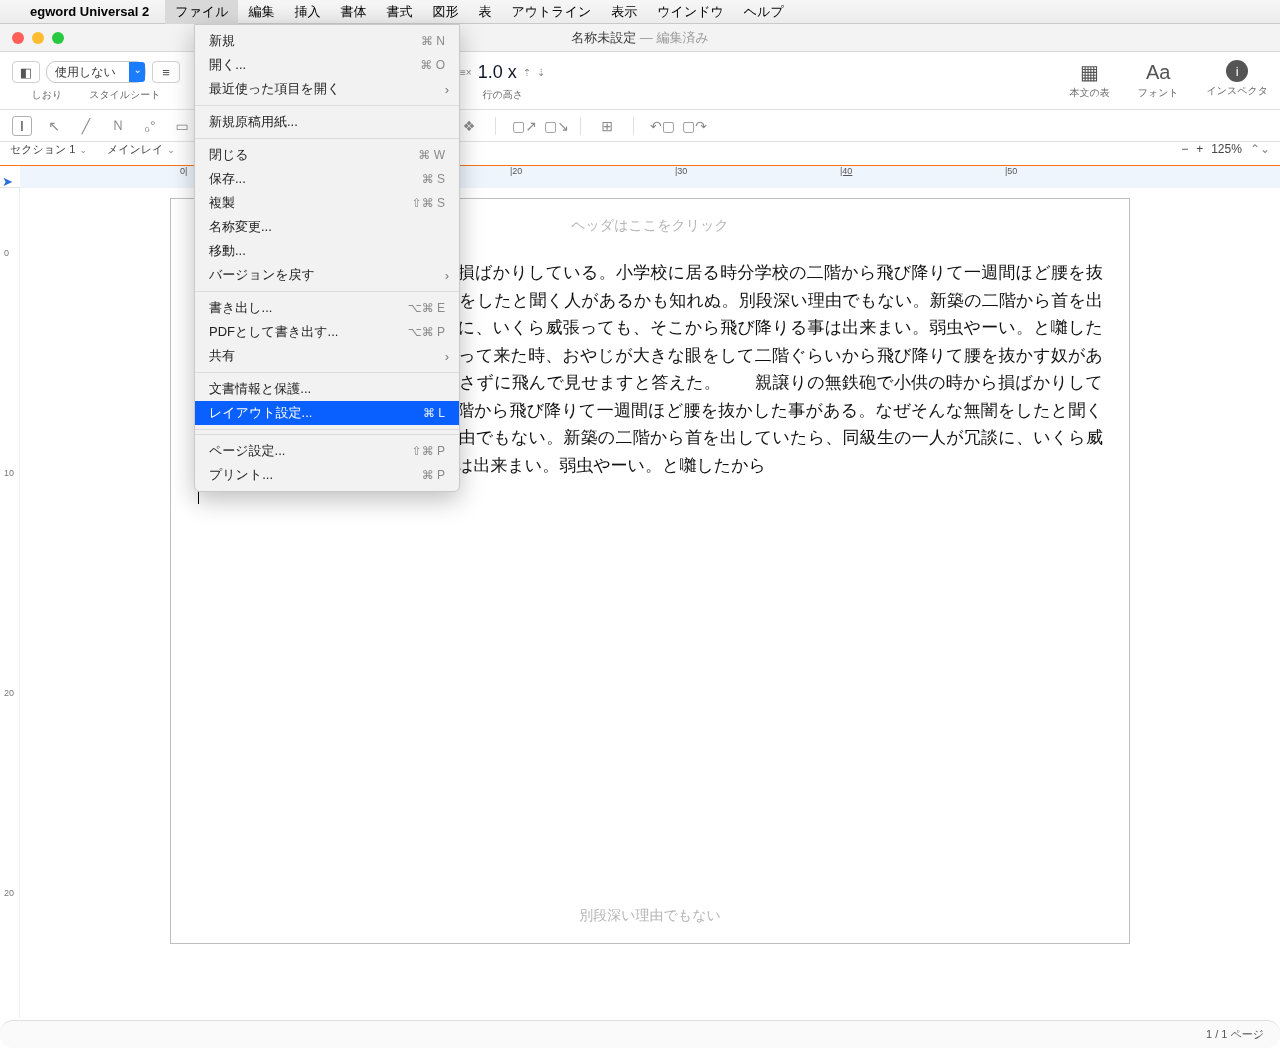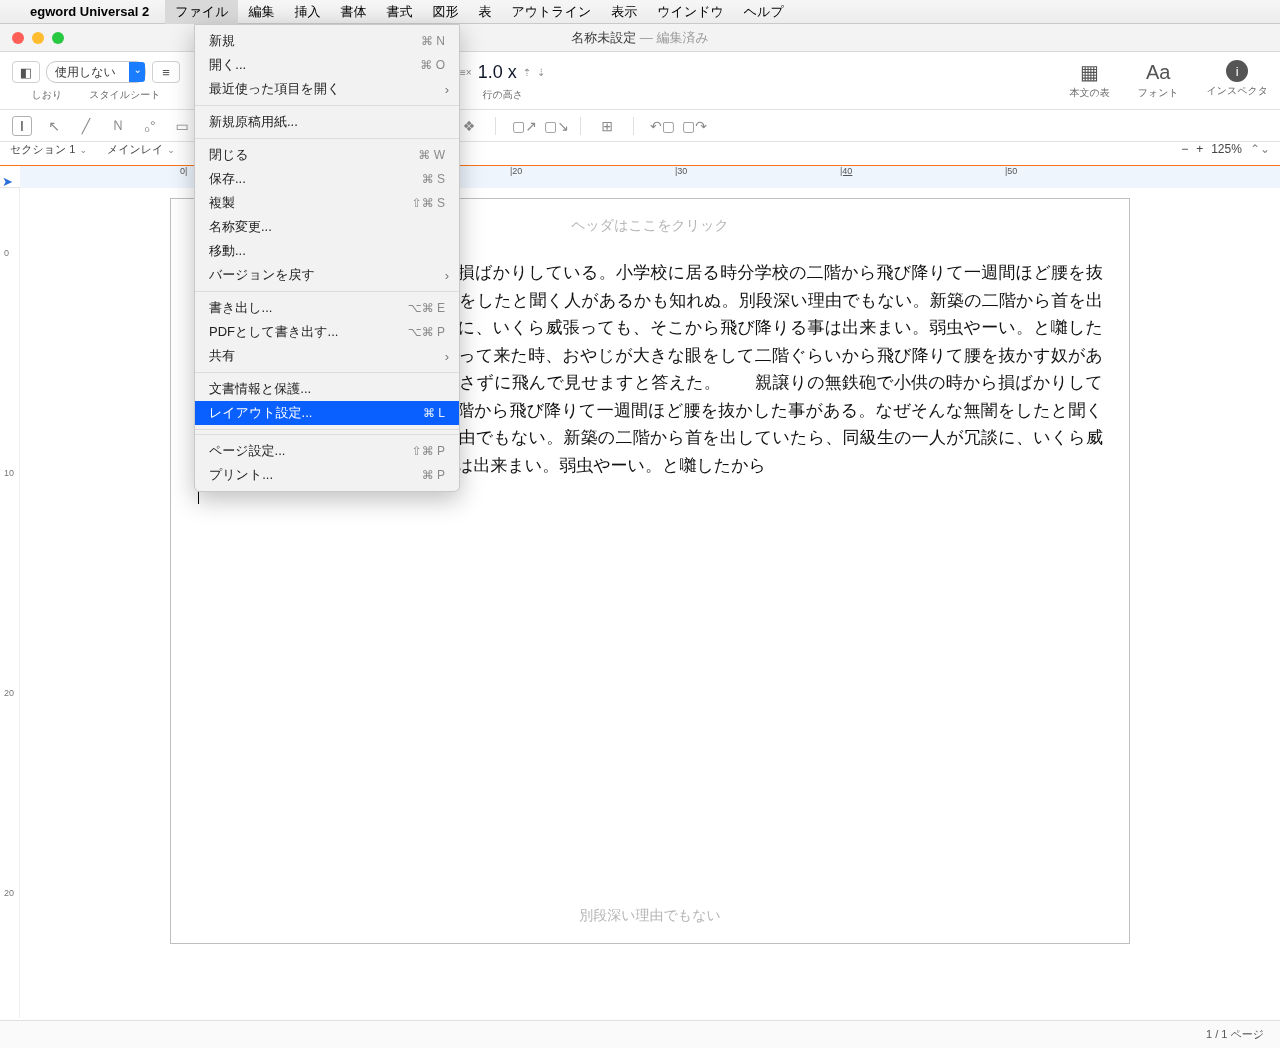--- a/index.html
+++ b/index.html
@@ -39,21 +39,21 @@
 .hruler .tick { position:absolute; top:0; font-size:9px; }
 .indent-marker { position:absolute; top:8px; width:10px; height:10px; color:#2a6fd6; font-size:13px; }
 .workspace { position:absolute; left:0; right:0; top:188px; bottom:30px; background:#fff; display:flex; }
 .vruler { width:20px; background:#fff; border-right:1px solid #eee; position:relative; font-size:9px; color:#777; }
 .vruler .vt { position:absolute; left:4px; }
 .page-area { flex:1; overflow:auto; position:relative; }
 .page { width:960px; margin:10px auto 40px; border:1px solid #bfbfbf; background:#fff; min-height:700px; }
 .hdr,.ftr { text-align:center; color:#b5b5b5; font-size:14px; padding:18px 0; }
 .body { padding:6px 26px 20px; font-size:17px; line-height:1.62; color:#111; font-family:"Hiragino Mincho ProN",serif; text-align:justify; }
 .body .indent { text-indent:1em; display:block; margin-bottom:2px; }
-.statusbar { position:absolute; bottom:0; left:0; right:0; height:28px; border-top:1px solid #e0e0e0; background:#fafafa; display:flex; align-items:center; justify-content:flex-end; padding:0 16px; font-size:11px; color:#555; }
+.statusbar { position:absolute; bottom:0; left:0; right:0; height:28px; border-top:1px solid #e0e0e0; background:#fafafa; display:flex; align-items:center; justify-content:flex-end; padding:0 16px; font-size:11px; color:#555;border-radius:13px; }
 
 .dropdown { position:absolute; left:194px; top:24px; width:266px; background:#f2f2f2; border:1px solid #c9c9c9; border-radius:0 0 6px 6px; box-shadow:0 8px 24px rgba(0,0,0,.25); padding:4px 0; font-size:13px; z-index:100; }
 .dropdown .di { height:24px; display:flex; align-items:center; justify-content:space-between; padding:0 14px; color:#222; }
 .dropdown .di .sc { color:#8a8a8a; font-size:12px; }
 .dropdown .di.sub::after { content:"›"; color:#777; position:absolute; right:10px; }
 .dropdown .di.hi { background:#0a60ff; color:#fff; }
 .dropdown .di.hi .sc { color:#e6efff; }
 .dropdown hr { border:none; border-top:1px solid #dcdcdc; margin:4px 0; }
 .cursor{display:inline-block;width:1px;height:1em;background:#000;vertical-align:text-bottom;margin-left:1px}
 </style>

